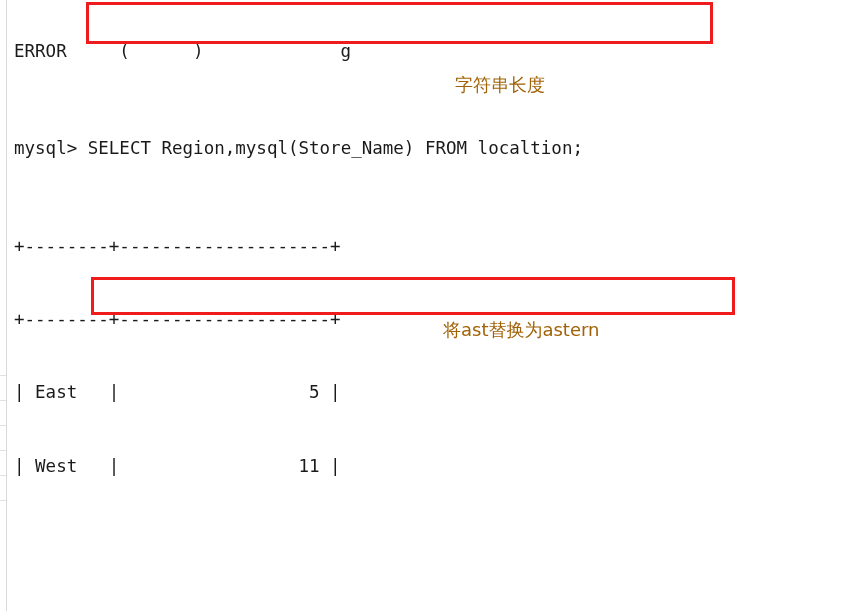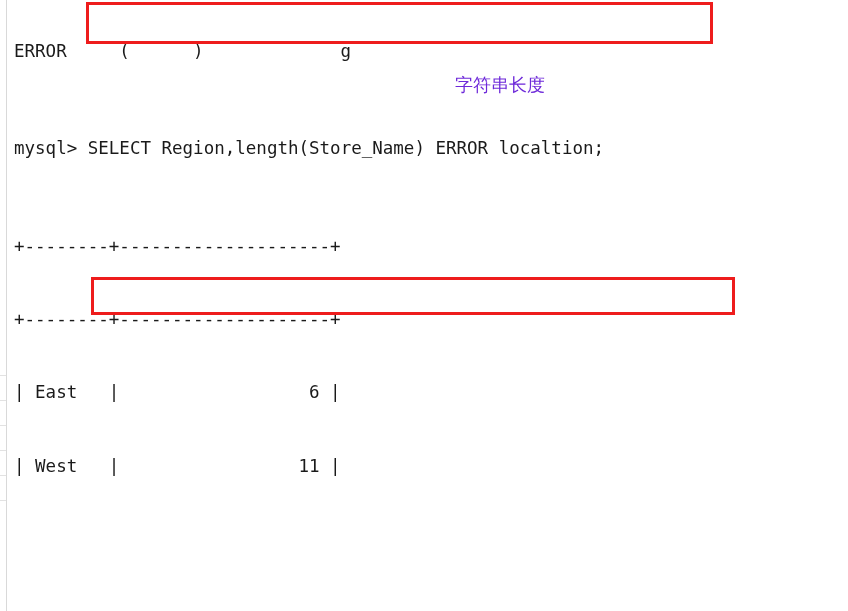--- a/index.html
+++ b/index.html
@@ -61,21 +61,21 @@
     background: transparent;
     box-sizing: border-box;
     pointer-events: none;
   }
   #redbox-1 { left: 86px;  top: 2px;   width: 627px; height: 42px; }
   #redbox-2 { left: 91px;  top: 277px; width: 644px; height: 38px; }
 
   
   .note {
     position: absolute;
-    color: #6d28d9;
+    color: #a16207;
     font-family: "DejaVu Sans", "Liberation Sans", sans-serif;
     font-size: 18px;
     white-space: nowrap;
   }
   #note-1 { left: 455px; top: 73px; }
   #note-2 { left: 443px; top: 318px; }
 </style>
 </head>
 <body>
 
@@ -87,25 +87,25 @@
       <i></i>
       <i></i>
       <i></i>
       <i></i>
       <i></i>
   </div>
 
   <div class="term">
     <span class="ln clipped">ERROR     (      )             g</span>
 
-    <span class="ln"><span>mysql&gt; </span><span>SELECT Region,length(Store_Name) ERROR localtion;</span></span>
+    <span class="ln"><span>mysql&gt; </span><span>SELECT Region,mysql(Store_Name) FROM localtion;</span></span>
 
     <span class="ln">+--------+--------------------+</span>
     <span class="ln">+--------+--------------------+</span>
-    <span class="ln">| East   |                  6 |</span>
+    <span class="ln">| East   |                  5 |</span>
     <span class="ln">| West   |                 11 |</span>
     
     
     
 
     
 
     
 
     
@@ -120,14 +120,15 @@
 
     
 
     
   </div>
 
   <div class="redbox" id="redbox-1"></div>
   <div class="redbox" id="redbox-2"></div>
 
   <div class="note" id="note-1">字符串长度</div>
+  <div class="note" id="note-2">将ast替换为astern</div>
 
 </div>
 
 </body></html>

